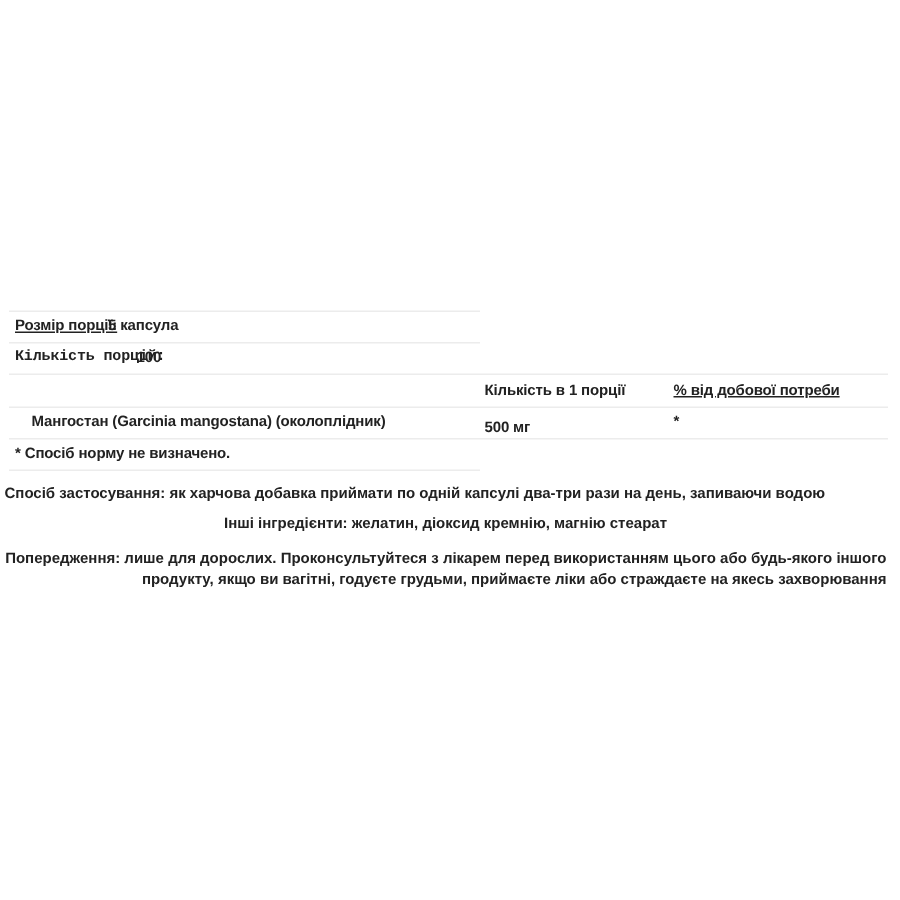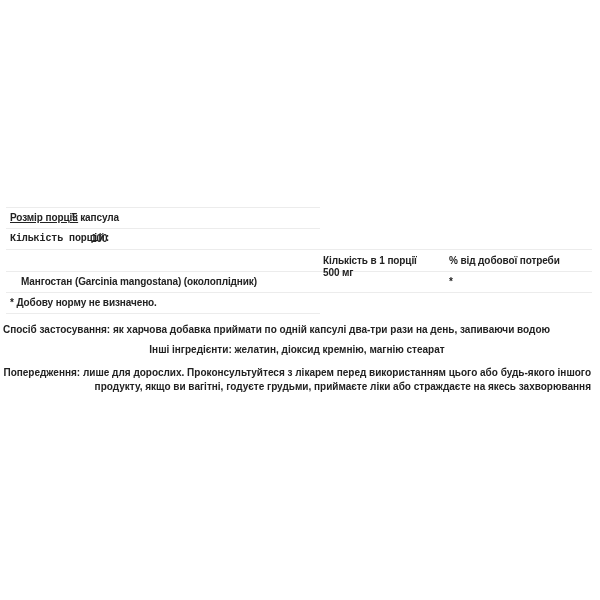--- a/index.html
+++ b/index.html
@@ -19,32 +19,32 @@
   <div class="t" style="left:72px; top:212px;">5 капсула</div>
 
   <div class="line" style="left:6px; top:228px; width:314px;"></div>
 
   <div class="t" style="left:10px; top:233px;font-family:Liberation Mono, monospace;">Кількість порцій:</div>
   <div class="t" style="left:91px; top:233px;">100</div>
 
   <div class="line" style="left:6px; top:249px; width:586px;"></div>
 
   <div class="t" style="left:323px; top:255px;">Кількість в 1 порції</div>
-  <div class="t" style="left:449px; top:255px;">% від добової потреби</div>
+  <div class="t" style="left:449px; top:255px;text-decoration:underline;">% від добової потреби</div>
 
   <div class="line" style="left:6px; top:271px; width:586px;"></div>
 
   <div>
     <div class="t" style="left:21px; top:276px;">Мангостан (Garcinia mangostana) (околоплідник)</div>
-    <div class="t" style="left:323px; top:267px;">500 мг</div>
+    <div class="t" style="left:323px; top:280px;">500 мг</div>
     <div class="t" style="left:449px; top:276px;">*</div>
   </div>
 
   <div class="line" style="left:6px; top:292px; width:586px;"></div>
 
-  <div class="t" style="left:10px; top:297px;">* Добову норму не визначено.</div>
+  <div class="t" style="left:10px; top:297px;">* Спосіб норму не визначено.</div>
 
   <div class="line" style="left:6px; top:313px; width:314px;"></div>
 </div>
 
 <div class="p" style="top:323px;">Спосіб застосування: як харчова добавка приймати  по одній капсулі два-три рази на день, запиваючи водою</div>
 <div class="p" style="top:343px;text-align:center;">Інші інгредієнти: желатин, діоксид кремнію, магнію стеарат</div>
 <div class="p" style="top:366px;text-align:right;">Попередження: лише для дорослих. Проконсультуйтеся з лікарем перед використанням цього або будь-якого іншого продукту, якщо ви вагітні, годуєте грудьми, приймаєте ліки або страждаєте на якесь захворювання</div>
 
 </body></html>

